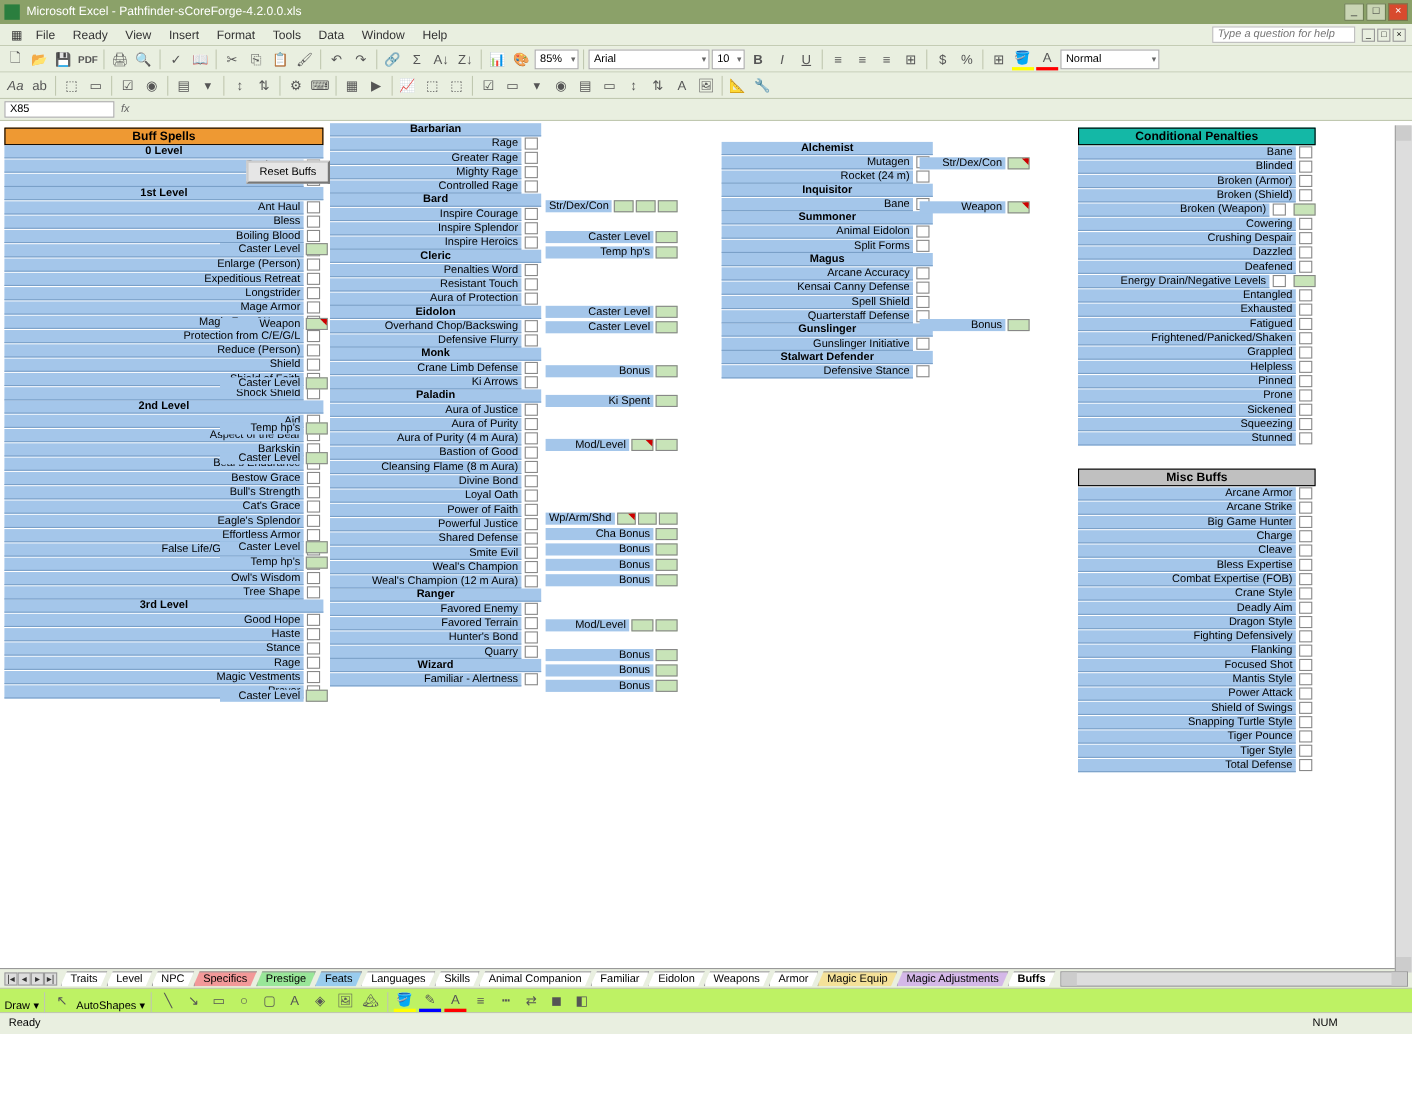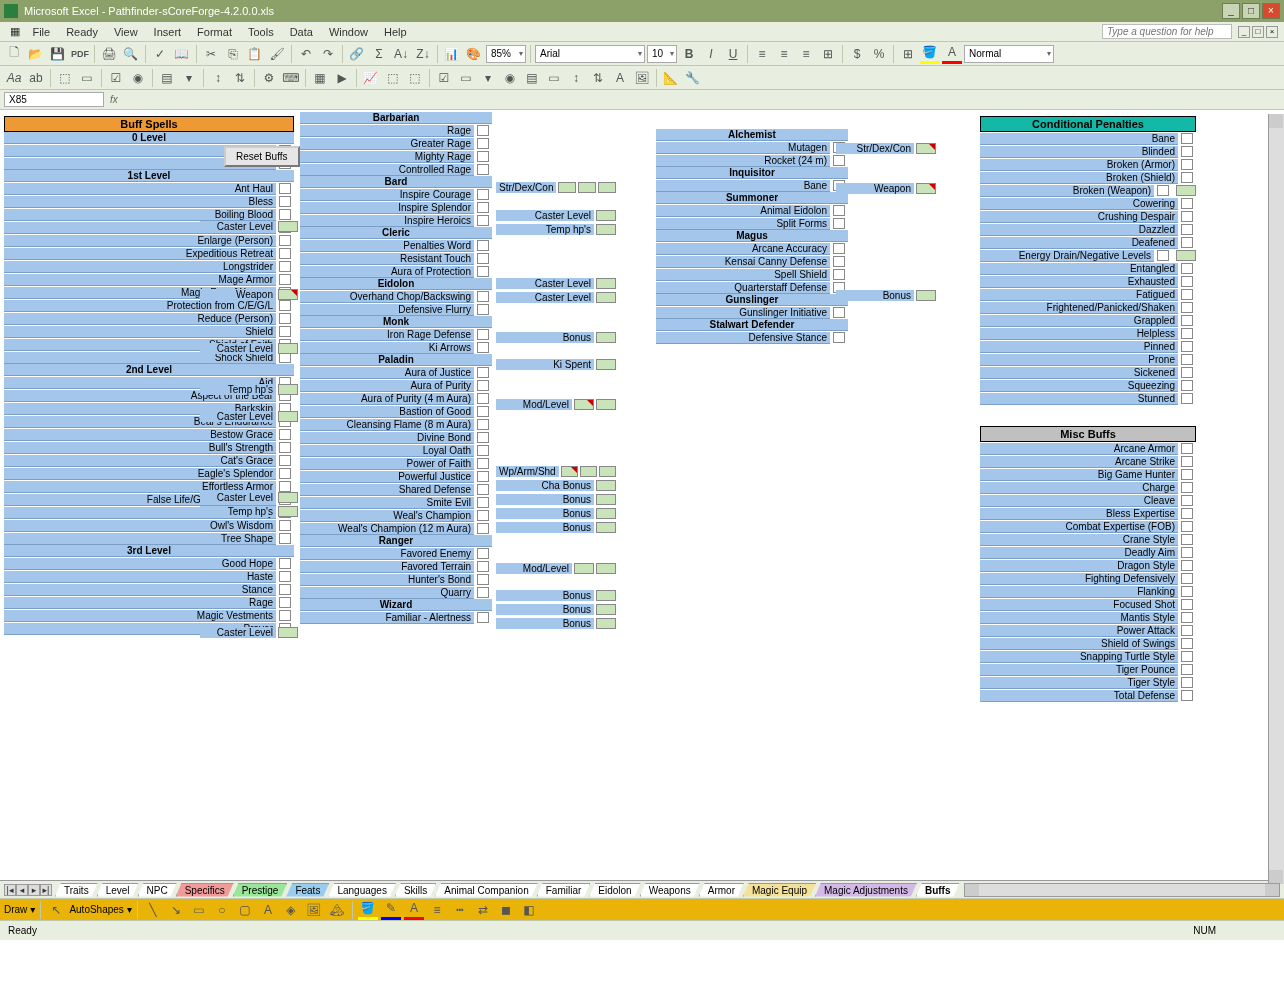--- a/index.html
+++ b/index.html
@@ -46,21 +46,21 @@
 .tab.red{background:#f29999}
 .tab.green{background:#99e699}
 .tab.blue{background:#99ccee}
 .tab.yellow{background:#f4e199}
 .tab.purple{background:#d4b8e8}
 .tab.active{background:#fff;font-weight:bold}
 .scrollh{flex:1;height:14px;background:#ddd;margin:0 4px;border:1px solid #999;position:relative}
 .scrollh:before,.scrollh:after{content:"";position:absolute;width:14px;height:12px;background:#ccc;top:0}
 .scrollh:before{left:0}
 .scrollh:after{right:0}
-.drawbar{height:22px;background:#eab308;border-top:1px solid #c0c8b0;display:flex;align-items:center;padding:0 4px;gap:3px;font-size:10px}
+.drawbar{height:22px;background:#bef264;border-top:1px solid #c0c8b0;display:flex;align-items:flex-end;padding:0 4px;gap:3px;font-size:10px}
 .status{height:20px;background:#e9efe0;border-top:1px solid #c0c8b0;display:flex;align-items:center;padding:0 8px;font-size:10px}
 .status .num{margin-left:auto;margin-right:60px}
 .vscroll{position:absolute;right:0;top:114px;width:16px;height:770px;background:#ddd;border-left:1px solid #999}
 .vscroll:before,.vscroll:after{content:"";position:absolute;width:14px;height:14px;background:#ccc;left:0}
 .vscroll:before{top:0}
 .vscroll:after{bottom:0}
 </style>
 </head>
 <body>
 
@@ -439,21 +439,21 @@
       <div class="item">
         <div class="lbl" style="width:165px">Overhand Chop/Backswing</div>
         <div class="cb"></div>
       </div>
       <div class="item">
         <div class="lbl" style="width:165px">Defensive Flurry</div>
         <div class="cb"></div>
       </div>
       <div class="sub">Monk</div>
       <div class="item">
-        <div class="lbl" style="width:165px">Iron Rage Defense</div>
+        <div class="lbl" style="width:165px">Crane Limb Defense</div>
         <div class="cb"></div>
       </div>
       <div class="item">
         <div class="lbl" style="width:165px">Ki Arrows</div>
         <div class="cb"></div>
       </div>
       <div class="sub">Paladin</div>
       <div class="item">
         <div class="lbl" style="width:165px">Aura of Justice</div>
         <div class="cb"></div>

